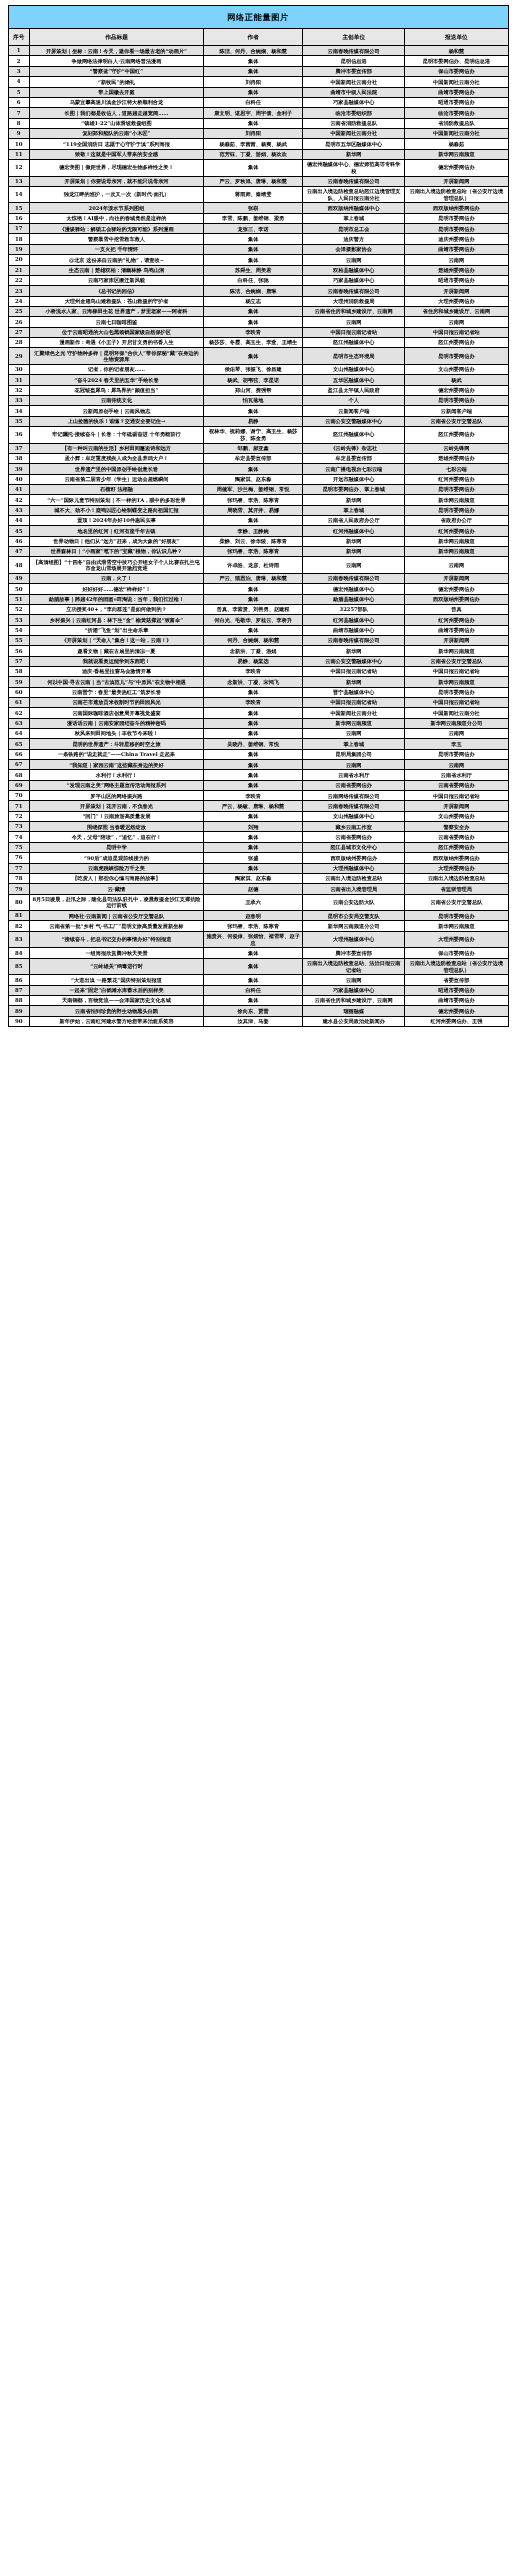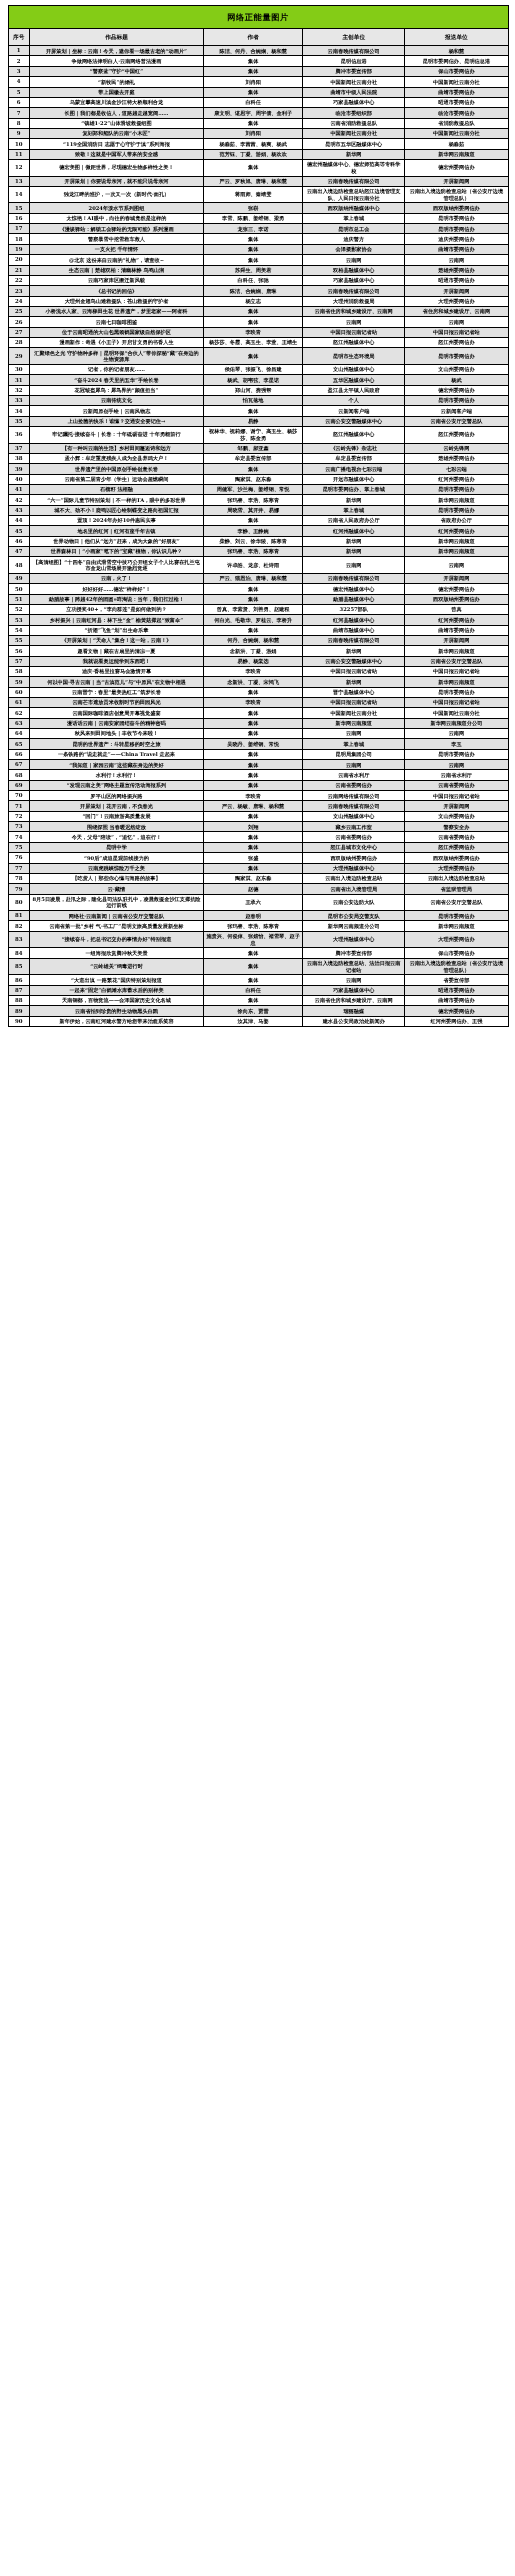--- a/index.html
+++ b/index.html
@@ -1,21 +1,21 @@
 <!DOCTYPE html>
 <html style="font-size:10px"><head>
 <meta charset="utf-8">
 <style>
   html,body{margin:0;padding:0;background:#ffffff;}
   body{font-family:"DejaVu Serif","Liberation Serif",serif;width:516px;}
   #sheet{width:516px;padding:0;box-sizing:border-box;}
   table{border-collapse:collapse;width:501px;margin:5px auto 0 auto;table-layout:fixed;}
   th,td{border:0.6px solid #000;padding:1.3px 1.9px;vertical-align:middle;text-align:center;
         font-size:5.2px;line-height:1.25;font-weight:bold;word-break:break-all;}
-  .title-cell{background:#84cc16;border:0.6px solid #000;text-align:center;
+  .title-cell{background:#7dd3fc;border:0.6px solid #000;text-align:center;
         font-size:8.2px;font-weight:bold;padding:6.3px 0 5.7px 0;letter-spacing:0.6px;}
   thead th{background:#e7e7e7;font-size:5.7px;padding:4.4px 1.3px;}
   col.c-idx{width:21.4px;}
   col.c-title{width:174px;}
   col.c-author{width:99px;}
   col.c-unit{width:102px;}
   col.c-submit{width:103px;}
   tbody tr.odd td{background:#e2e2e2;}
   tbody tr.even td{background:#ffffff;}
   td.idx{font-size:5.4px;}

